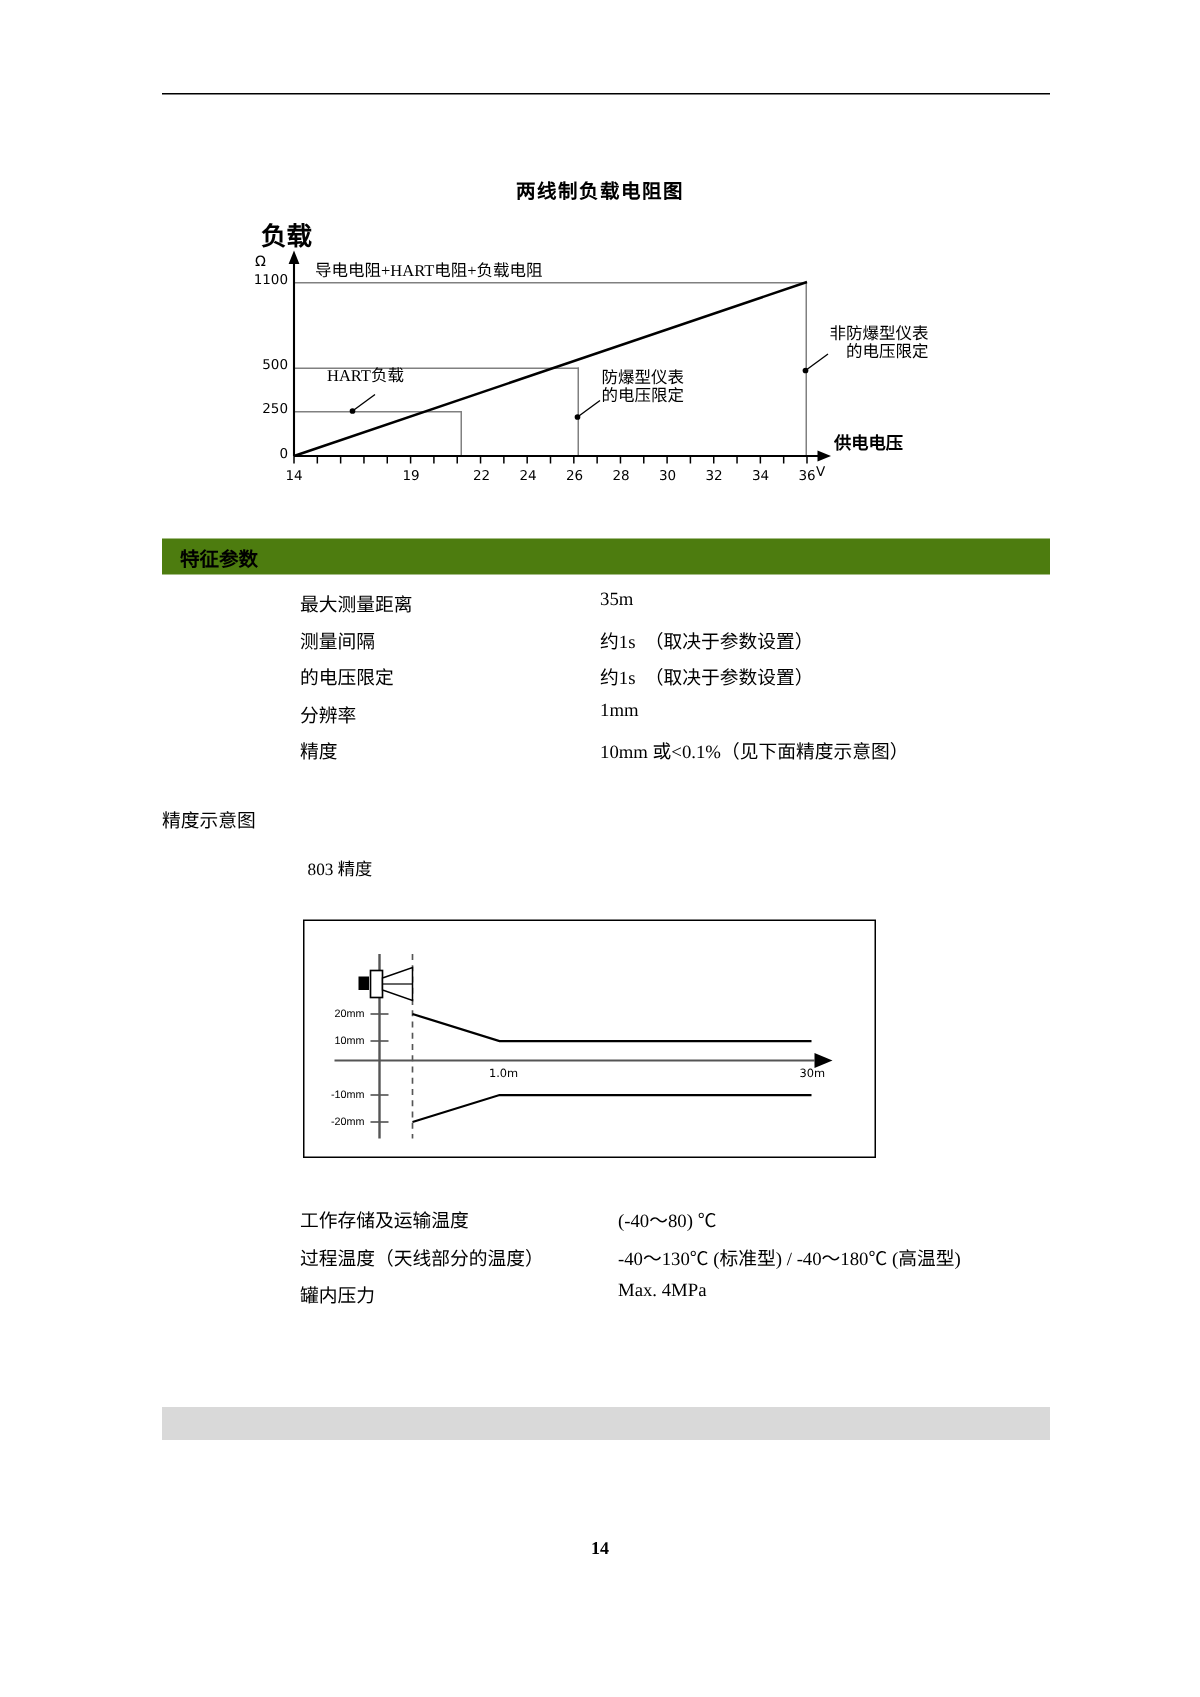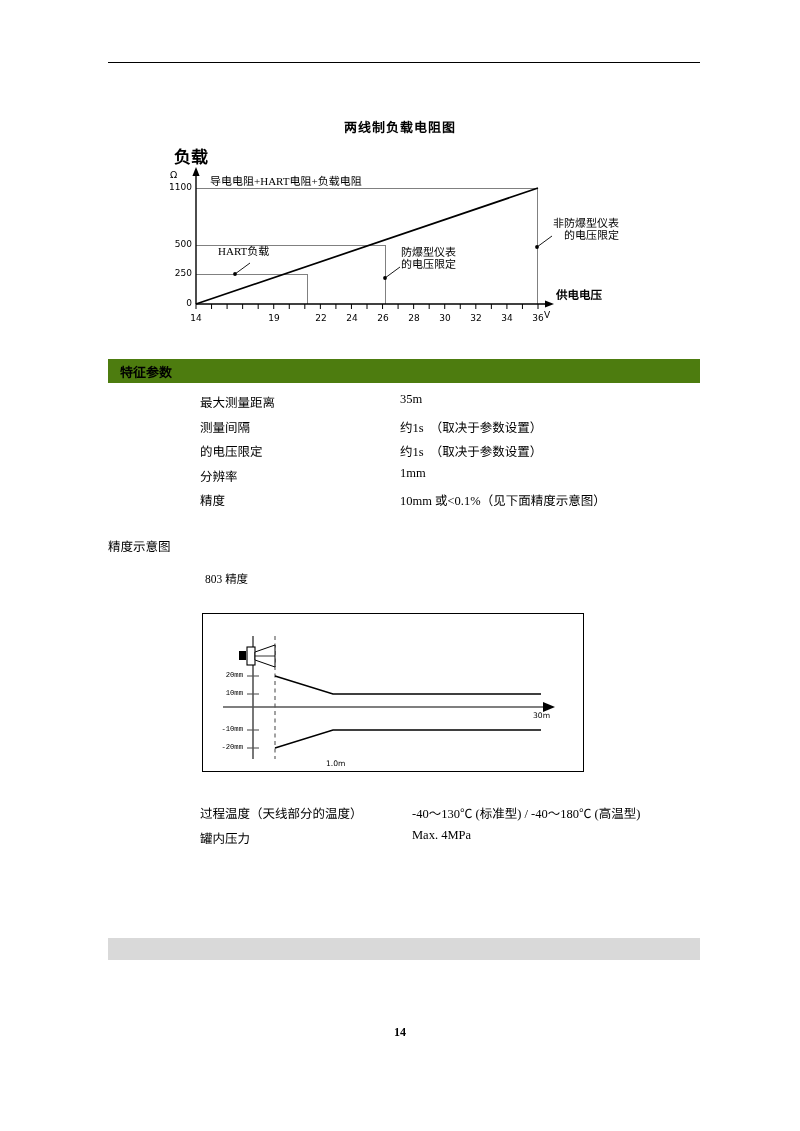--- a/index.html
+++ b/index.html
@@ -89,21 +89,21 @@
     position:absolute; left:205px; top:570px;
     font-size:11.5px;
   }
   .chart2-box {
     position:absolute; left:202px; top:613px; width:380px; height:157px;
     border:1.1px solid #000; background:#fff;
   }
   .c2 { position:absolute; left:0; top:0; width:380px; height:157px; }
   .c2-lab {
     position:absolute; text-align:right; width:40px;
-    font-family:Liberation Mono, monospace; font-size:7.2px;
+    font-family:Liberation Sans, sans-serif; font-size:7.2px;
   }
   .c2-xlab {
     position:absolute;
     font-family:"DejaVu Sans", sans-serif; font-size:7.6px;
   }
 
   
   .footer-bar {
     position:absolute; left:108px; top:938px; width:592px; height:22px;
     background:#d9d9d9;
@@ -250,21 +250,21 @@
   <div class="chart2-title">803 精度</div>
 
   <div class="chart2-box">
     <div class="c2">
 
       <div class="c2-lab" style="left:0px; top:57px;">20mm</div>
       <div class="c2-lab" style="left:0px; top:75px;">10mm</div>
       <div class="c2-lab" style="left:0px; top:111px;">-10mm</div>
       <div class="c2-lab" style="left:0px; top:129px;">-20mm</div>
 
-      <div class="c2-xlab" style="left:123px; top:97px;margin-top:48px;">1.0m</div>
+      <div class="c2-xlab" style="left:123px; top:97px;">1.0m</div>
       <div class="c2-xlab" style="left:330px; top:97px;">30m</div>
 
       <svg width="380" height="157" style="position:absolute; left:0; top:0;">
 
         <line x1="50" y1="22" x2="50" y2="145" stroke="#555" stroke-width="1.6"></line>
 
         <line x1="72" y1="22" x2="72" y2="145" stroke="#555" stroke-width="1.1" stroke-dasharray="4,3.5"></line>
 
         <line x1="20" y1="93" x2="340" y2="93" stroke="#555" stroke-width="1.3"></line>
         <polygon points="352,93 340,88 340,98" fill="#000"></polygon>
@@ -285,20 +285,24 @@
 
         <polyline points="72,62 130,80 338,80" fill="none" stroke="#000" stroke-width="1.5"></polyline>
 
         <polyline points="72,134 130,116 338,116" fill="none" stroke="#000" stroke-width="1.5"></polyline>
       </svg>
     </div>
   </div>
 
   <div class="spec-table t2" style="left:200px; top:803px; width:520px;">
     <div class="spec-row">
+      <span class="spec-key">工作存储及运输温度</span>
+      <span class="spec-val">(-40～80) ℃</span>
+    </div>
+    <div class="spec-row">
       <span class="spec-key">过程温度（天线部分的温度）</span>
       <span class="spec-val">-40～130℃ (标准型) /  -40～180℃ (高温型)</span>
     </div>
     <div class="spec-row">
       <span class="spec-key">罐内压力</span>
       <span class="spec-val">Max. 4MPa</span>
     </div>
   </div>
 
   <div class="footer-bar"></div>

